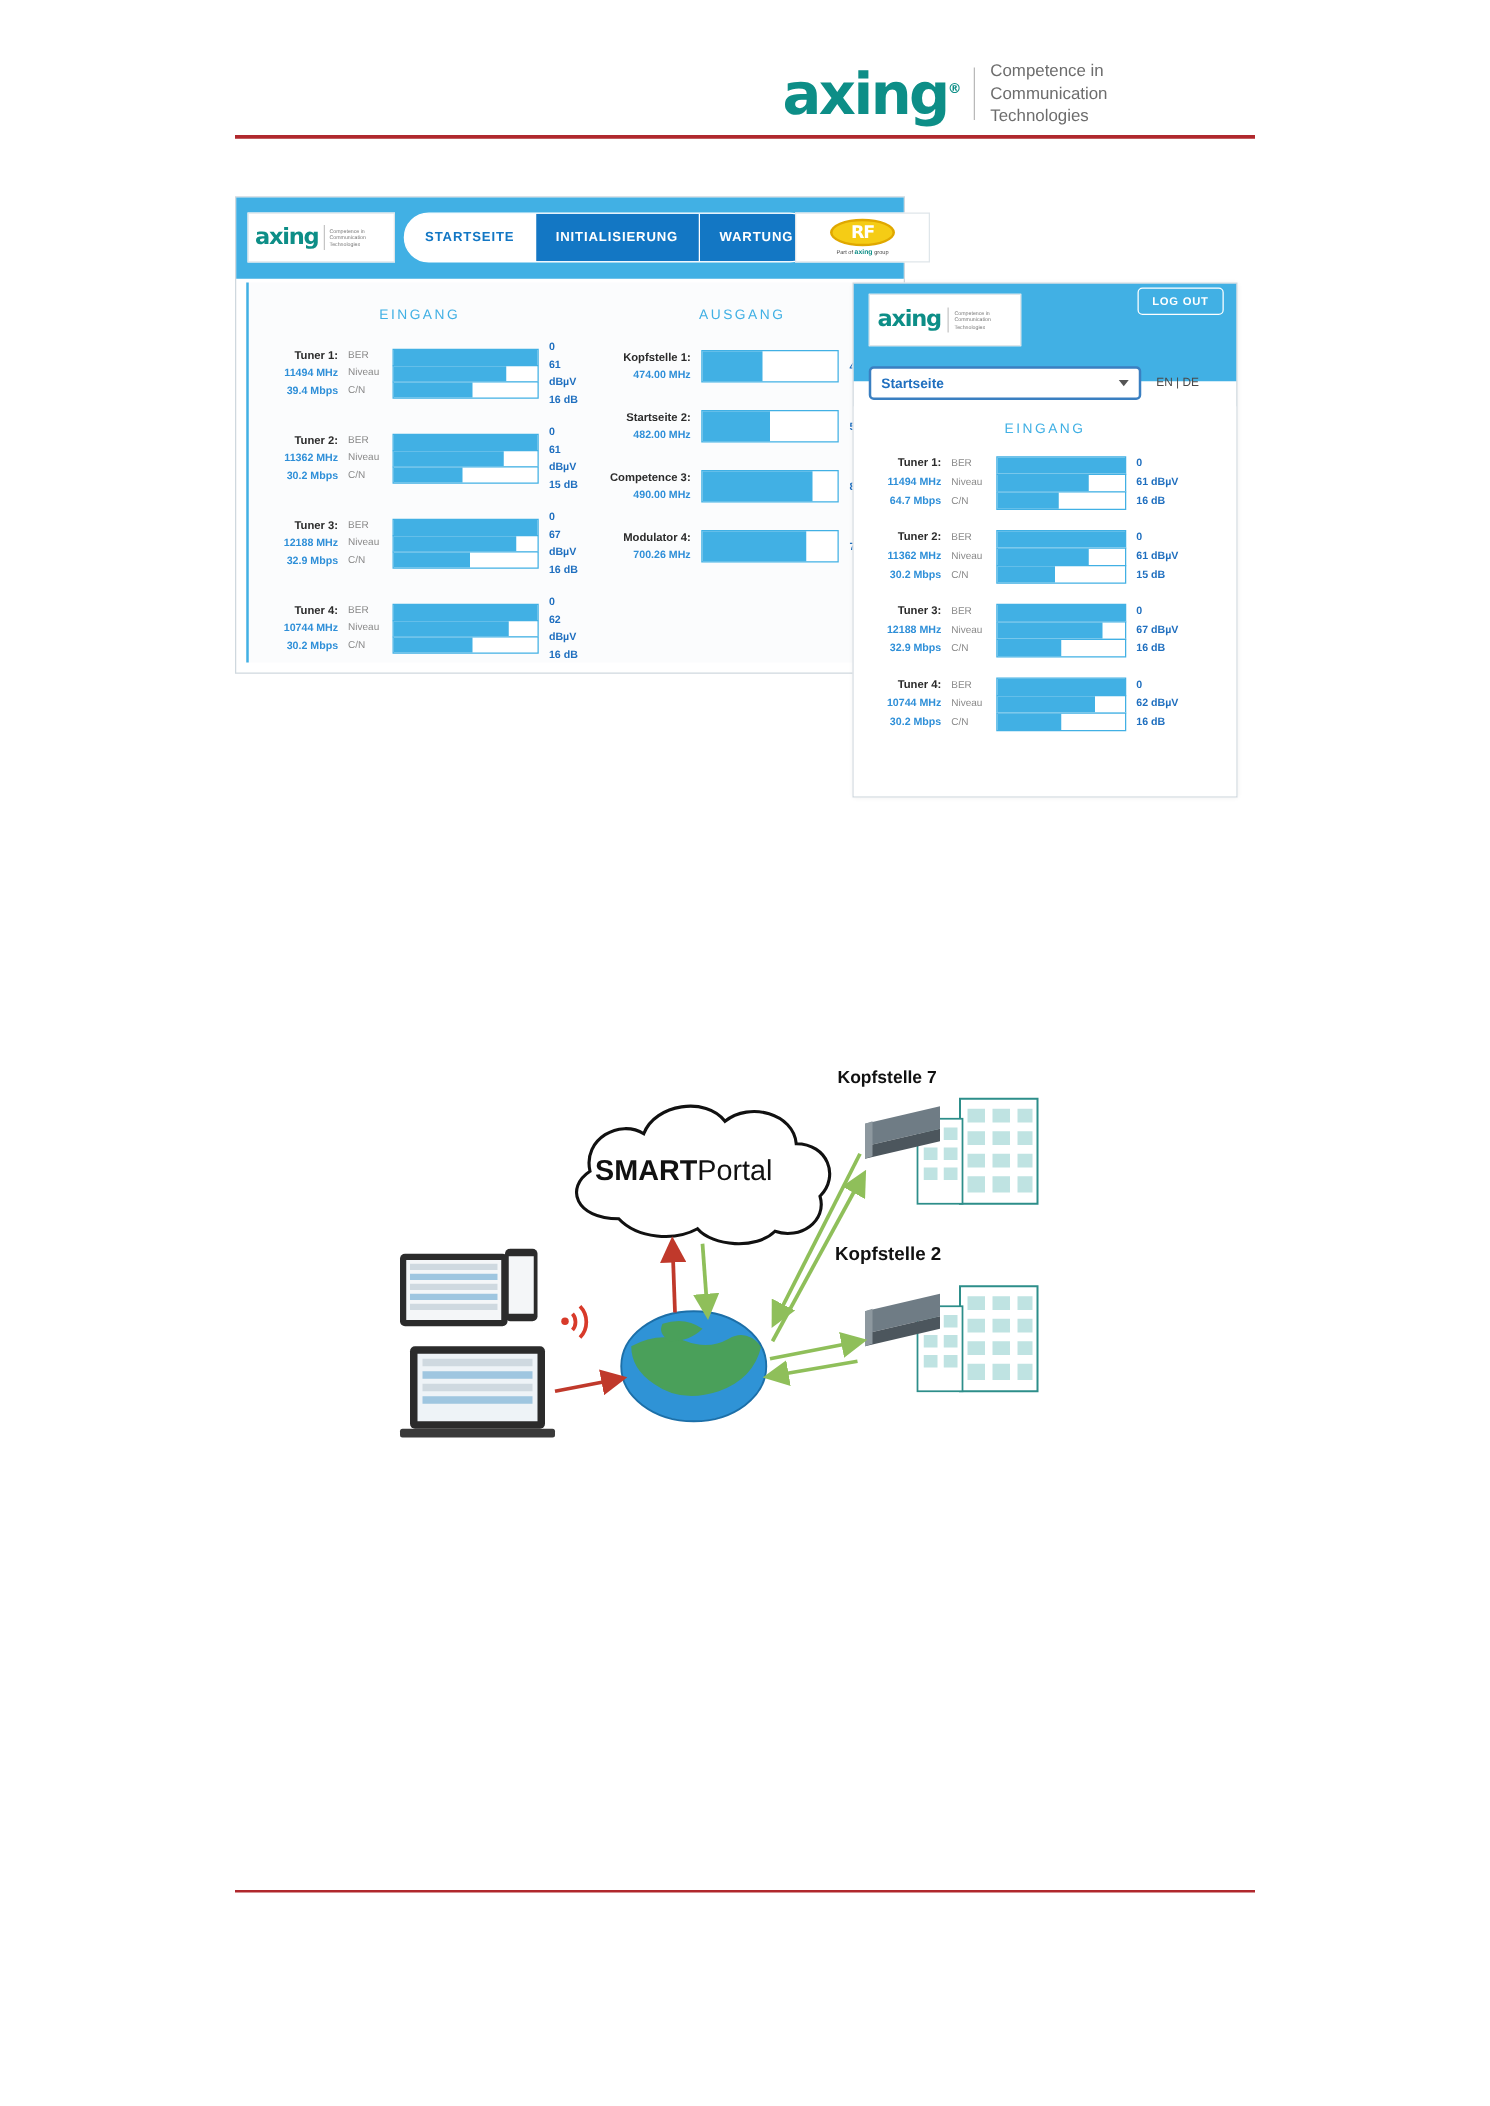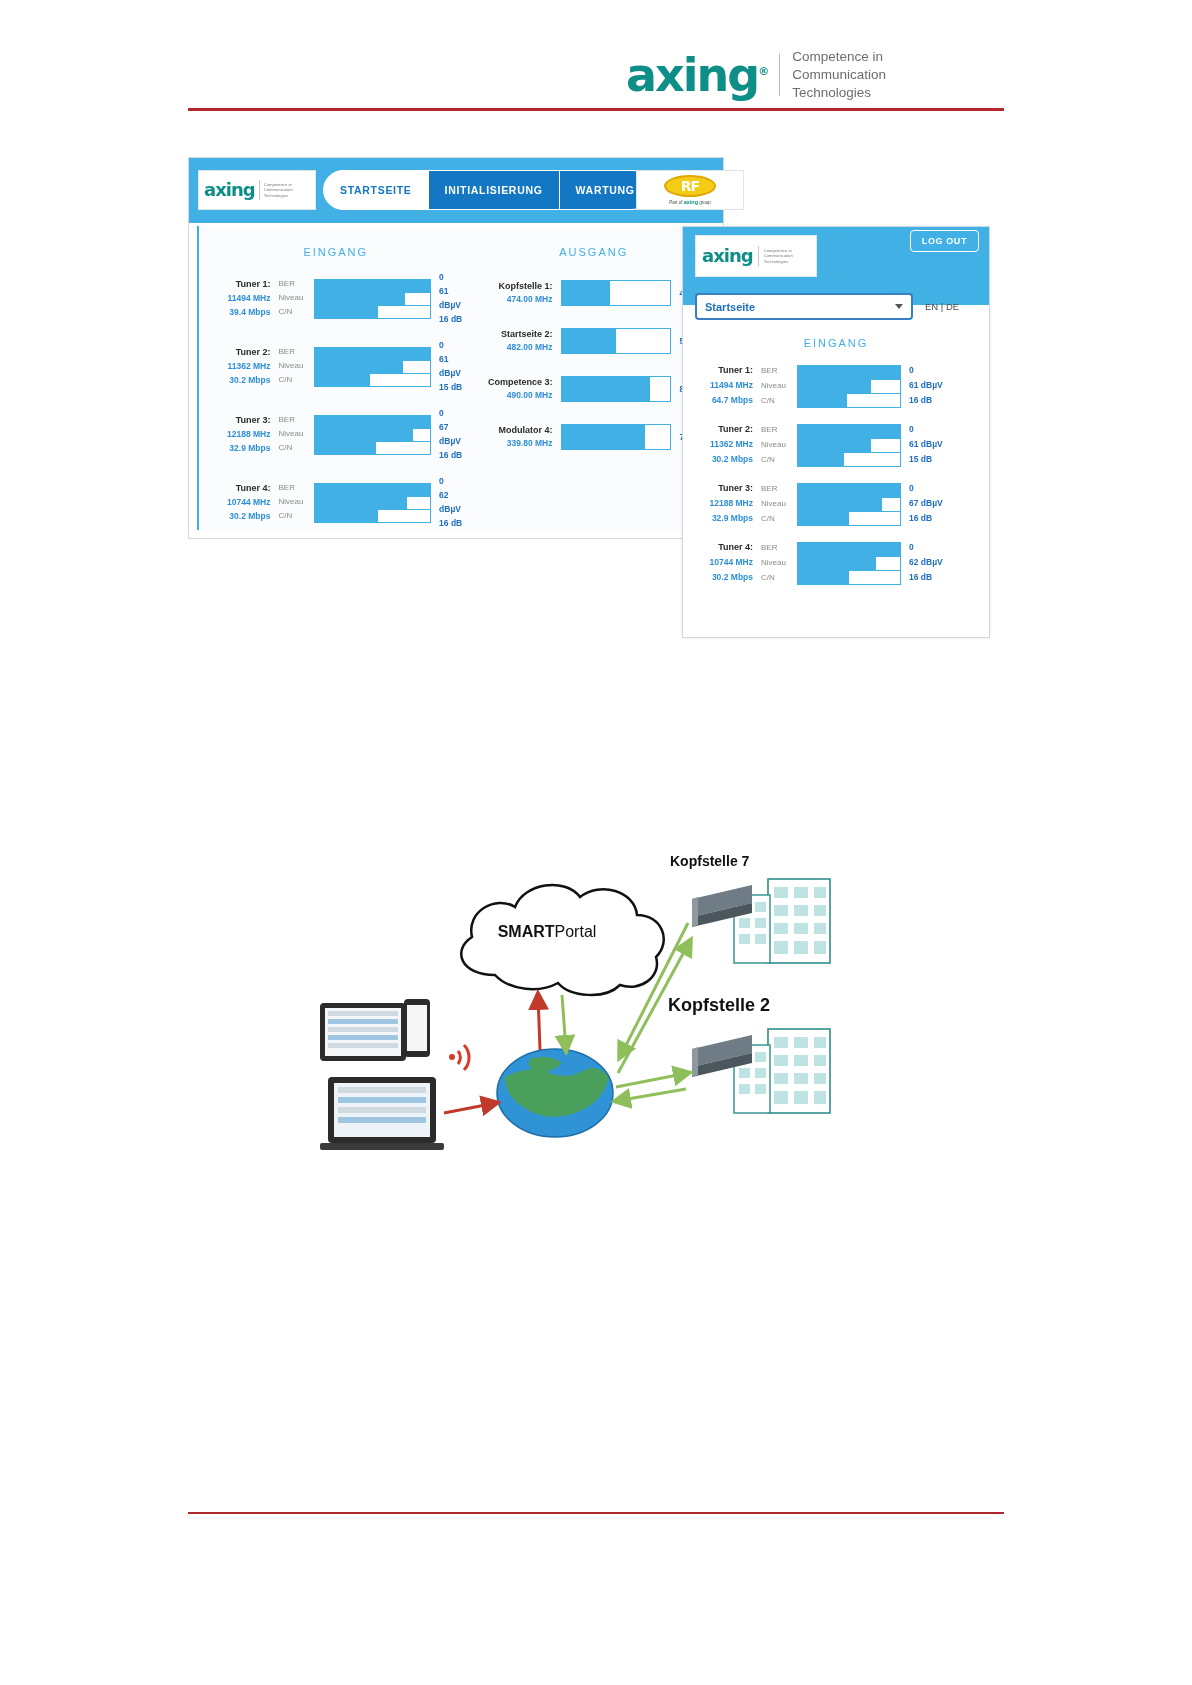--- a/index.html
+++ b/index.html
@@ -181,25 +181,25 @@
   .mob-bars { width: 104px; }
   .mob-bar { height: 15px; background: #ffffff; border: 1px solid #41b0e4; margin-bottom: -1px; }
   .mob-bar > i { display:block; height:100%; background:#41b0e4; }
   .mob-vals { padding-left: 8px; }
   .mob-vals div { font-size: 8.5px; font-weight: bold; color: #1f6fbf; line-height: 15px; }
 
   
   .diagram { position: absolute; left: 300px; top: 845px; width: 620px; height: 330px; }
   .cloud-label {
     position: absolute; left: 162px; top: 78px; width: 170px; text-align: center;
-    font-size: 16px; color: #111;
+    font-size: 23px; color: #111;
   }
   .cloud-label b { font-weight: bold; }
   .kopf1 { position: absolute; left: 370px; top: 8px; font-size: 14px; font-weight: bold; color: #111; }
-  .kopf2 { position: absolute; left: 368px; top: 150px; font-size: 18px; font-weight: bold; color: #111; }
+  .kopf2 { position: absolute; left: 368px; top: 150px; font-size: 15px; font-weight: bold; color: #111; }
 </style>
 </head>
 <body>
 
 <div class="page-header">
   <div class="brand-logo">
     <div class="logo-word"><span>axing</span><span class="logo-reg">®</span></div>
     <div class="logo-divider"></div>
     <div class="logo-tagline">
       <div>Competence in</div>
@@ -400,21 +400,21 @@
                 <i style="width:82%"></i>
               </div>
               <div class="mod-vals">
                 <span>82%</span>
                 <span>24</span>
               </div>
             </div>
             <div class="mod-row">
               <div class="mod-labels">
                 <div class="mod-name">Modulator 4:</div>
-                <div class="mod-freq">339.80 MHz</div>
+                <div class="mod-freq">700.26 MHz</div>
               </div>
               <div class="mod-bar">
                 <i style="width:77%"></i>
               </div>
               <div class="mod-vals">
                 <span>77%</span>
                 <span>23</span>
               </div>
             </div>
           </div>

